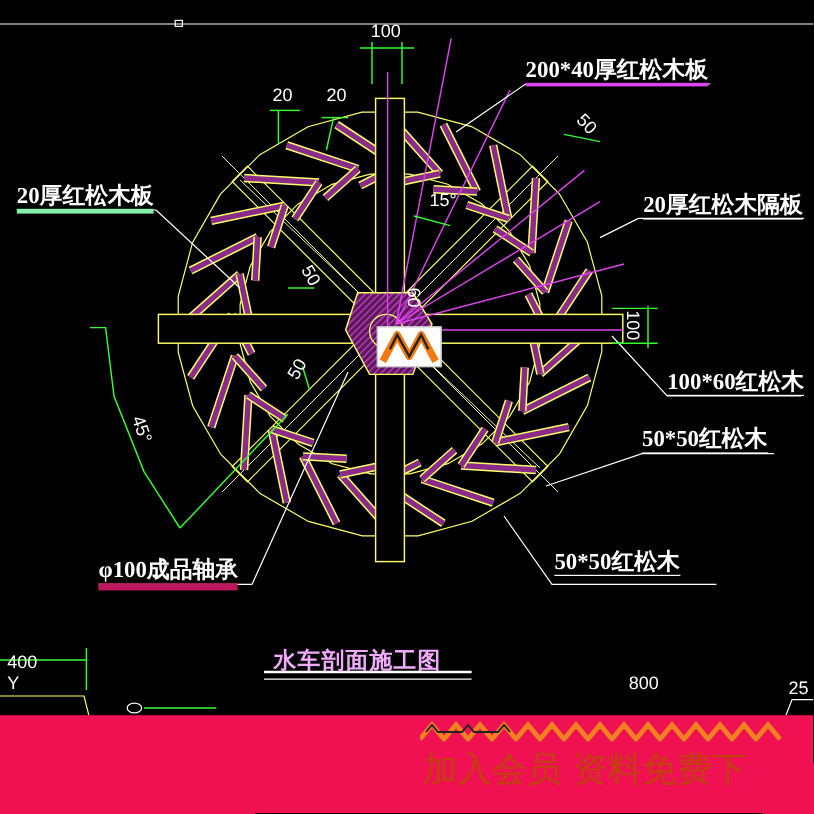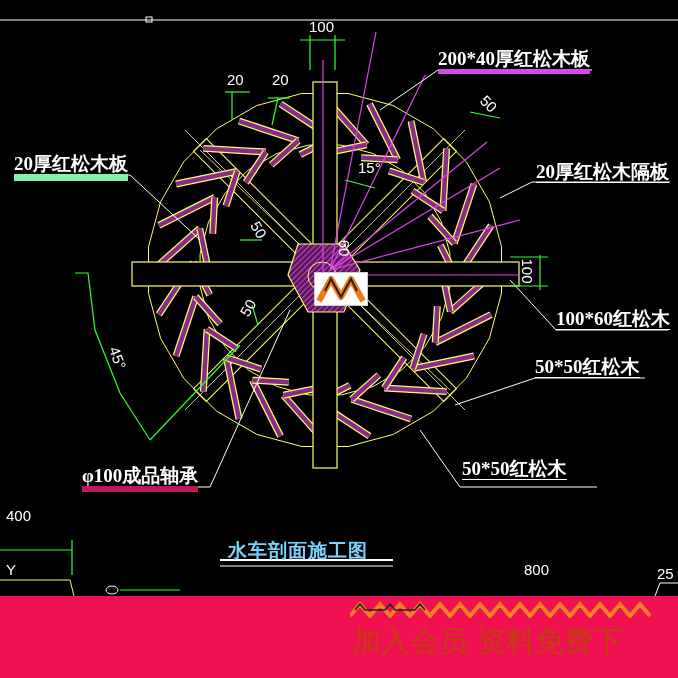--- a/index.html
+++ b/index.html
@@ -1,20 +1,20 @@
 <!DOCTYPE html>
 <html><head>
 <meta charset="utf-8">
 <style>
   html,body{margin:0;padding:0;background:#000;}
   #stage{position:relative;width:678px;height:678px;background:#000;overflow:hidden;font-family:"DejaVu Serif","Liberation Serif",serif;}
   svg{position:absolute;left:0;top:0;}
   .lbl{position:absolute;color:#fff;font-family:"Liberation Serif","DejaVu Serif",serif;font-weight:bold;font-size:19px;white-space:nowrap;line-height:20px;}
   .dim{position:absolute;color:#fff;font-family:"Liberation Sans","DejaVu Sans",sans-serif;font-size:15px;white-space:nowrap;line-height:16px;}
-  .title{position:absolute;color:#7dd3fc;font-family:"Liberation Serif","DejaVu Serif",serif;font-size:19px;font-weight:bold;left:228px;top:538px;letter-spacing:1px;}
+  .title{position:absolute;color:#f0abfc;font-family:"Liberation Serif","DejaVu Serif",serif;font-size:19px;font-weight:bold;left:228px;top:538px;letter-spacing:1px;}
   .logo{position:absolute;left:314px;top:272px;width:52px;height:32px;background:#fff;border:1px solid #ccc;}
   .banner-main{position:absolute;left:6px;top:590px;color:#ffd500;font-family:"DejaVu Sans","Liberation Sans",sans-serif;font-weight:bold;font-size:40px;line-height:50px;letter-spacing:2px;}
   .banner-sub{position:absolute;left:352px;top:623px;color:#c2410c;font-family:"DejaVu Sans","Liberation Sans",sans-serif;font-size:29px;line-height:36px;}
   .pinkbar{position:absolute;left:0;top:596px;width:678px;height:82px;background:#ef1152;}
 </style>
 </head>
 <body>
 
 <div id="stage">
 
@@ -203,39 +203,39 @@
 
   <g stroke="#ffff66" stroke-width="1" fill="none">
     <polyline points="0,580 70,580 74,596"></polyline>
   </g>
   <g stroke="#fff" stroke-width="1" fill="none">
     <polyline points="655,596 660,583 678,583"></polyline>
     <ellipse cx="112" cy="590" rx="6" ry="4"></ellipse>
   </g>
 </svg>
 
-<div class="lbl" style="left:438px;top:49px;border-bottom:5px solid #d946ef;">200*40厚红松木板</div>
-<div class="lbl" style="left:14px;top:154px;border-bottom:7px solid #86efac;">20厚红松木板</div>
+<div class="lbl" style="left:438px;top:49px;border-bottom:3px solid #d946ef;">200*40厚红松木板</div>
+<div class="lbl" style="left:14px;top:154px;border-bottom:4px solid #86efac;">20厚红松木板</div>
 <div class="lbl" style="left:536px;top:162px;border-bottom:1px solid #fff;text-align:center;">20厚红松木隔板</div>
 <div class="lbl" style="left:556px;top:309px;border-bottom:1px solid #fff;">100*60红松木</div>
 <div class="lbl" style="left:535px;top:357px;border-bottom:1px solid #fff;">50*50红松木</div>
 <div class="lbl" style="left:462px;top:459px;border-bottom:1px solid #fff;">50*50红松木</div>
 <div class="lbl" style="left:82px;top:466px;border-bottom:6px solid #be185d;">φ100成品轴承</div>
 
 <div class="dim" style="left:309px;top:19px;">100</div>
 <div class="dim" style="left:227px;top:72px;">20</div>
 <div class="dim" style="left:272px;top:72px;">20</div>
 <div class="dim" style="left:480px;top:96px;transform:rotate(45deg);">50</div>
 <div class="dim" style="left:358px;top:160px;">15°</div>
 <div class="dim" style="left:106px;top:350px;transform:rotate(70deg);">45°</div>
 <div class="dim" style="left:250px;top:222px;transform:rotate(60deg);">50</div>
 <div class="dim" style="left:240px;top:300px;transform:rotate(-60deg);">50</div>
 <div class="dim" style="left:336px;top:240px;transform:rotate(90deg);">60</div>
 <div class="dim" style="left:514px;top:263px;transform:rotate(90deg);">100</div>
-<div class="dim" style="left:6px;top:508px;">400</div>
+<div class="dim" style="left:6px;top:545px;">400</div>
 <div class="dim" style="left:6px;top:562px;">Y</div>
 <div class="dim" style="left:524px;top:562px;">800</div>
 <div class="dim" style="left:657px;top:566px;">25</div>
 
 <div class="title">水车剖面施工图</div>
 
 <div class="logo">
   <svg width="52" height="32" viewBox="0 0 52 32">
     <polyline points="4,28 16,6 26,24 36,6 48,28" fill="none" stroke="#f07a10" stroke-width="6" stroke-linejoin="round"></polyline>
     <polyline points="10,18 16,6 26,24 36,6 42,18" fill="none" stroke="#222" stroke-width="2"></polyline>

